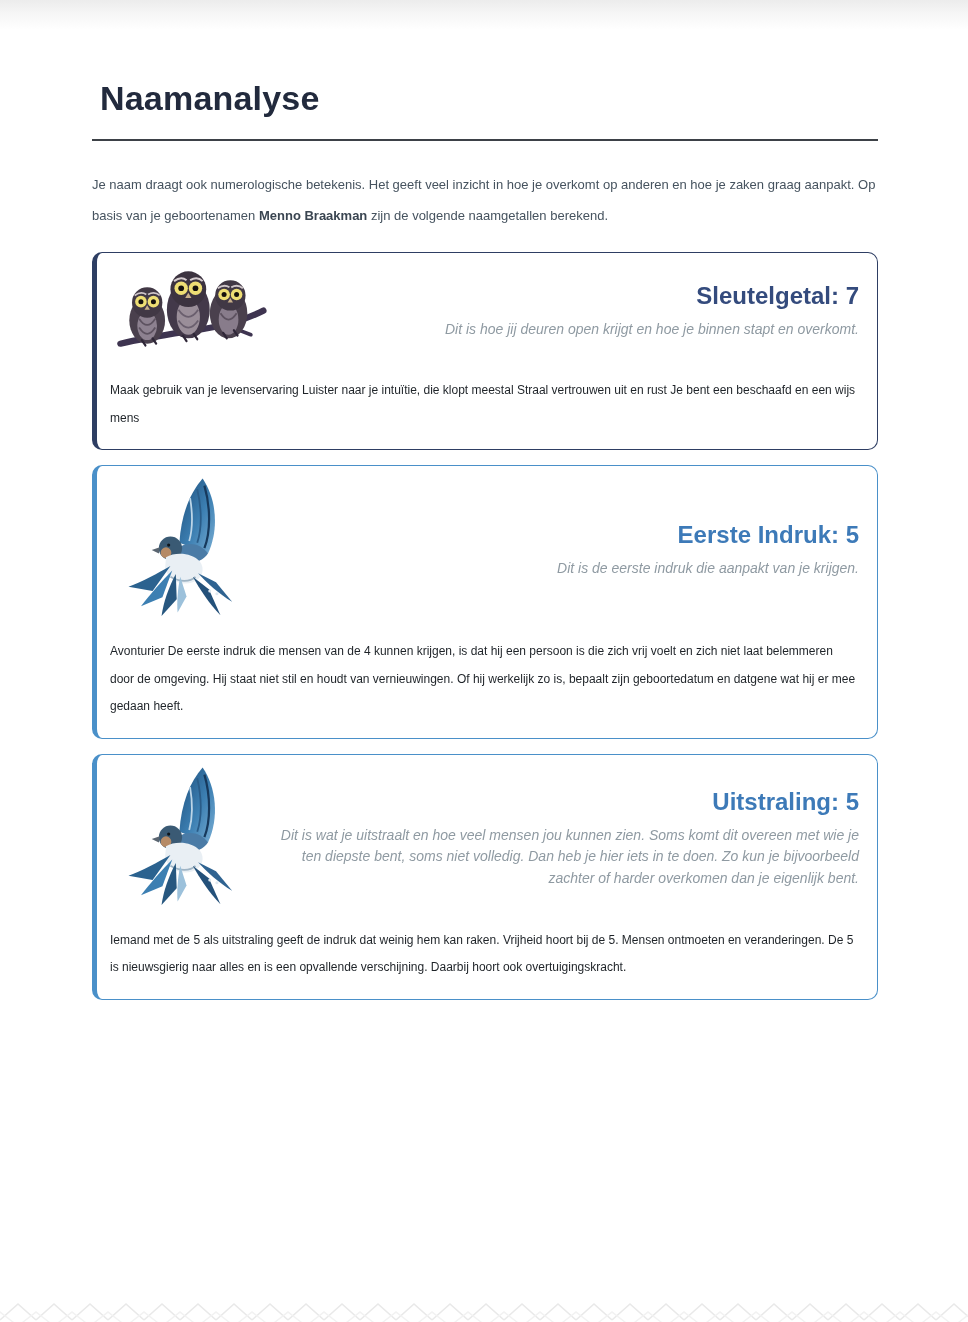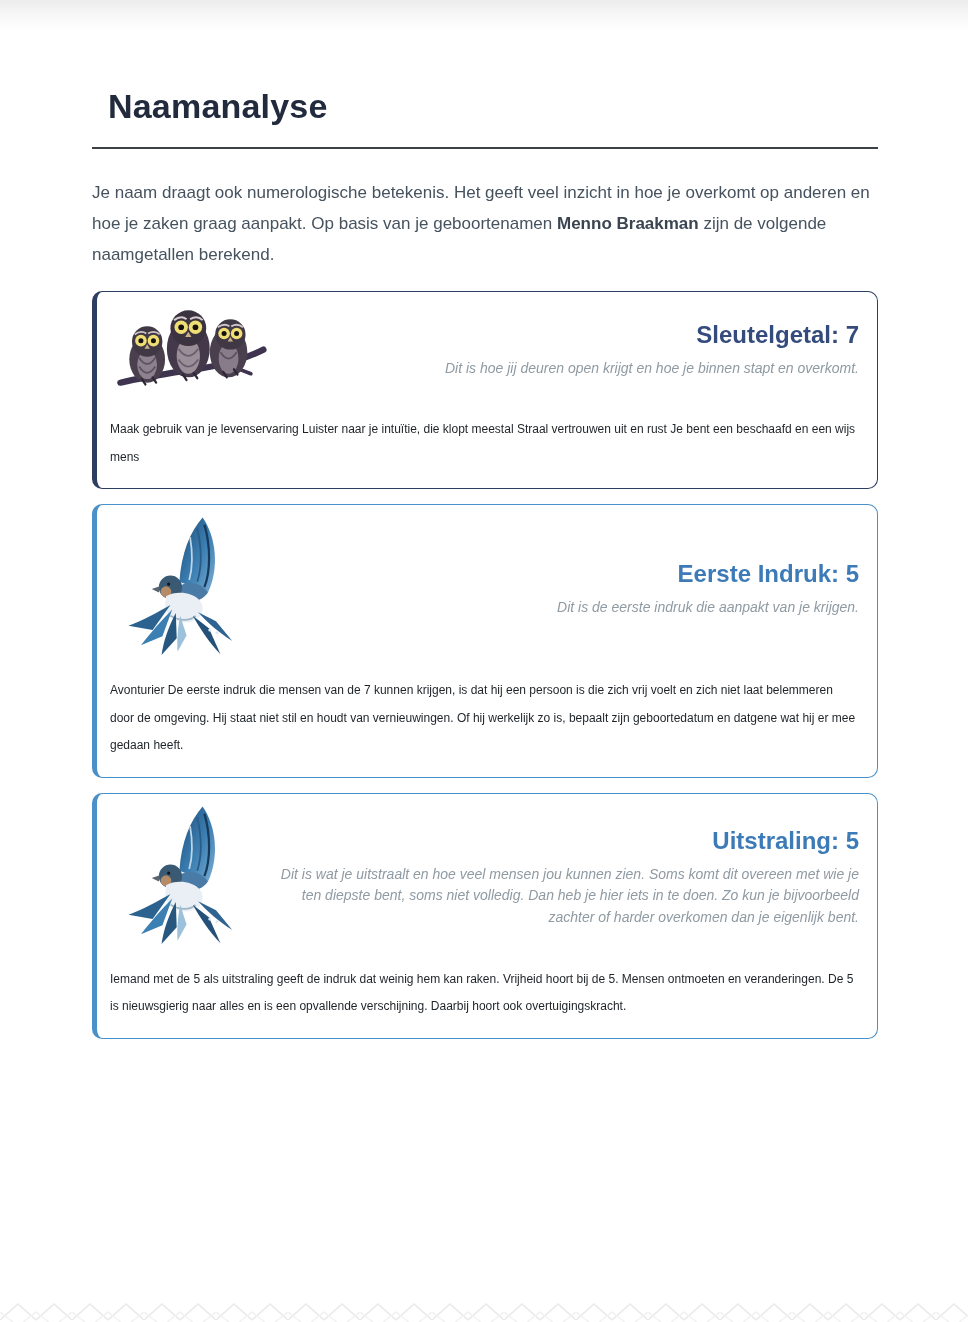--- a/index.html
+++ b/index.html
@@ -11,28 +11,28 @@
   }
   
   .top-edge{
     position:absolute;top:0;left:0;width:968px;height:30px;
     background:linear-gradient(to bottom,#ececec 0%,#f6f6f6 45%,#ffffff 100%);
   }
   .content{
     position:absolute;left:92px;top:70px;width:786px;
   }
   .page-title{
-    margin:16px;font-size:34px;line-height:40px;font-weight:bold;
+    margin:8px;font-size:34px;line-height:40px;font-weight:bold;
     color:#222a3d;letter-spacing:.2px;
   }
   .title-rule{
     margin:21px 0 0 0;border:none;border-top:2px solid #3d4147;height:0;
   }
   .intro{
-    margin:28px 0 12px 0;font-size:17px;line-height:31px;color:#46535f;
+    margin:28px 0 12px 0;font-size:13px;line-height:31px;color:#46535f;
   }
   .intro b{color:#3a4551;}
   .card{
     --accent:#2e3e63;--heading:#344b7d;
     border:1.5px solid var(--accent);
     border-left:5px solid var(--accent);
     border-radius:10px;
     margin-top:21px;
     padding:10px 18px 17px 13px;
     background:#ffffff;
@@ -160,21 +160,21 @@
       <div class="illus-wrap">
         <svg width="134" height="148" viewBox="0 0 150 164">
           <use href="#swallow"></use>
         </svg>
       </div>
       <div class="header-text">
         <h2 class="card-heading">Eerste Indruk: 5</h2>
         <p class="card-subtitle">Dit is de eerste indruk die aanpakt van je krijgen.</p>
       </div>
     </div>
-    <p class="card-body">Avonturier De eerste indruk die mensen van de 7 kunnen krijgen, is dat hij een persoon is die zich vrij voelt en zich niet laat belemmeren door de omgeving. Hij staat niet stil en houdt van vernieuwingen. Of hij werkelijk zo is, bepaalt zijn geboortedatum en datgene wat hij er mee gedaan heeft.</p>
+    <p class="card-body">Avonturier De eerste indruk die mensen van de 4 kunnen krijgen, is dat hij een persoon is die zich vrij voelt en zich niet laat belemmeren door de omgeving. Hij staat niet stil en houdt van vernieuwingen. Of hij werkelijk zo is, bepaalt zijn geboortedatum en datgene wat hij er mee gedaan heeft.</p>
   </section>
 
   <section class="card" style="--accent: #4a90c9; --heading: #3d7ab8;">
     <div class="card-header">
       <div class="illus-wrap">
         <svg width="134" height="148" viewBox="0 0 150 164">
           <use href="#swallow"></use>
         </svg>
       </div>
       <div class="header-text">

